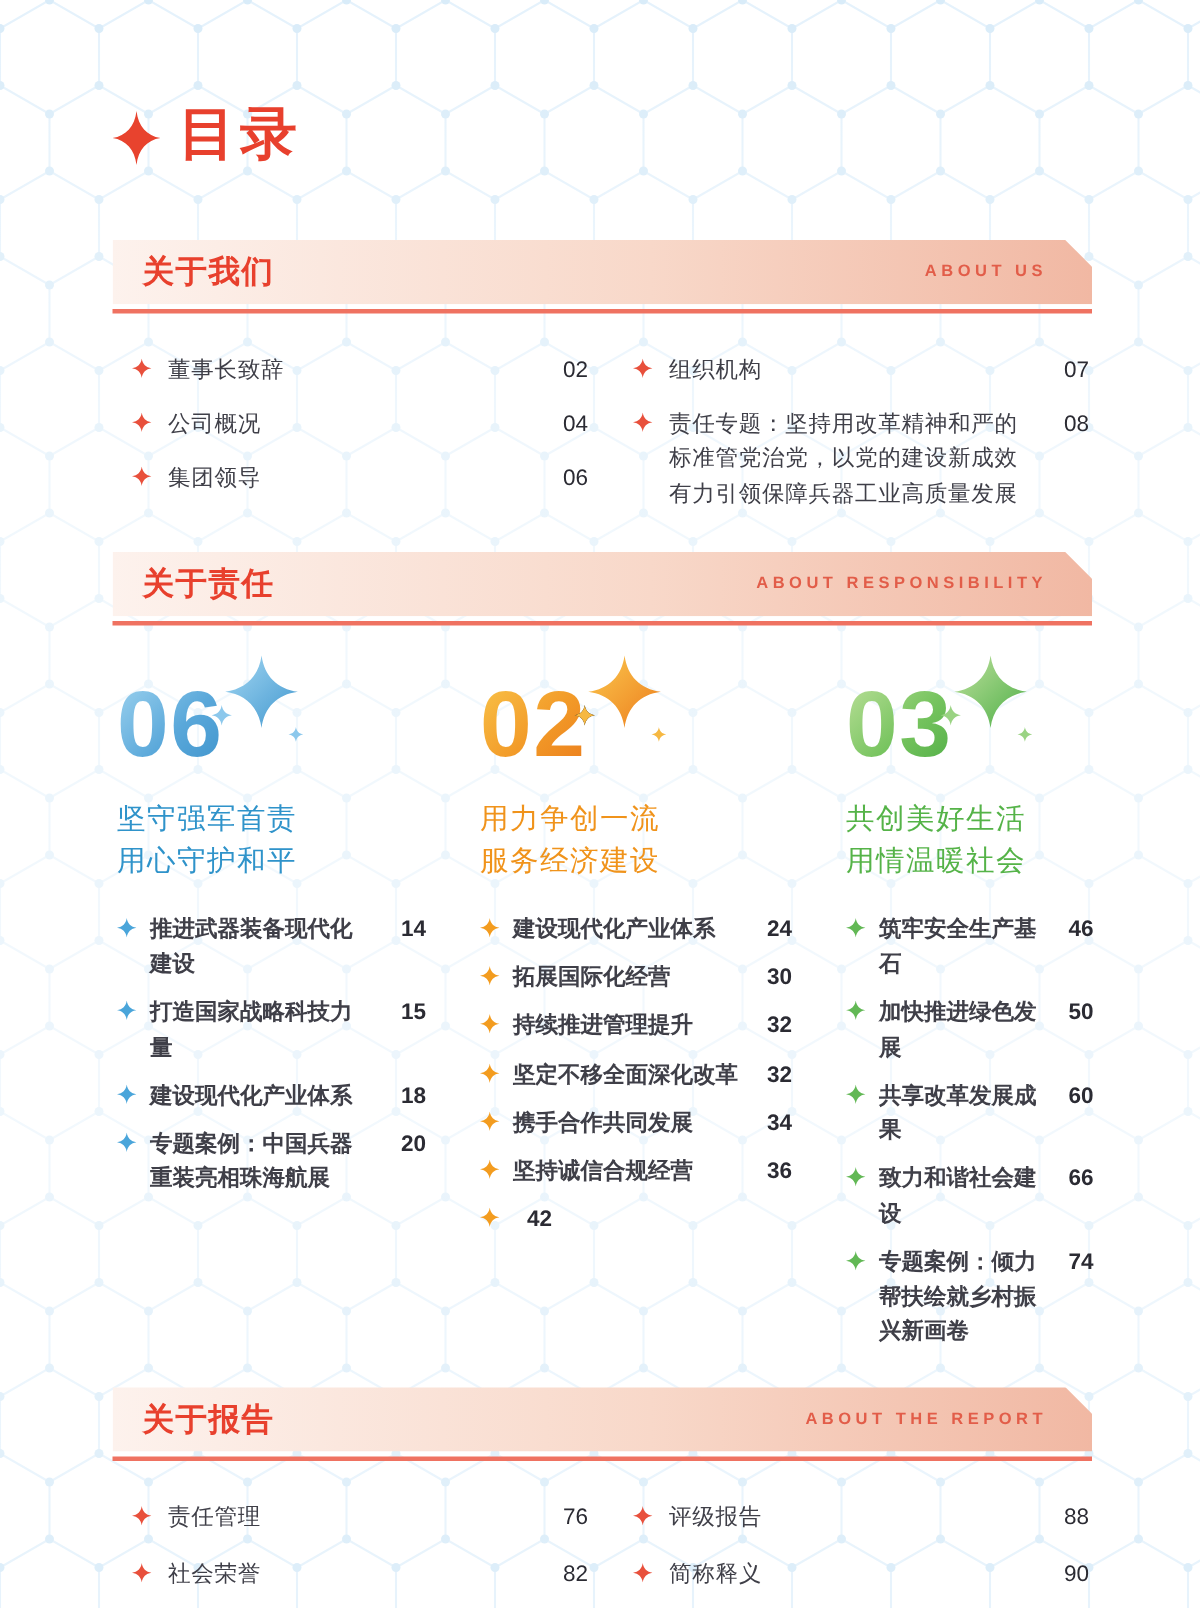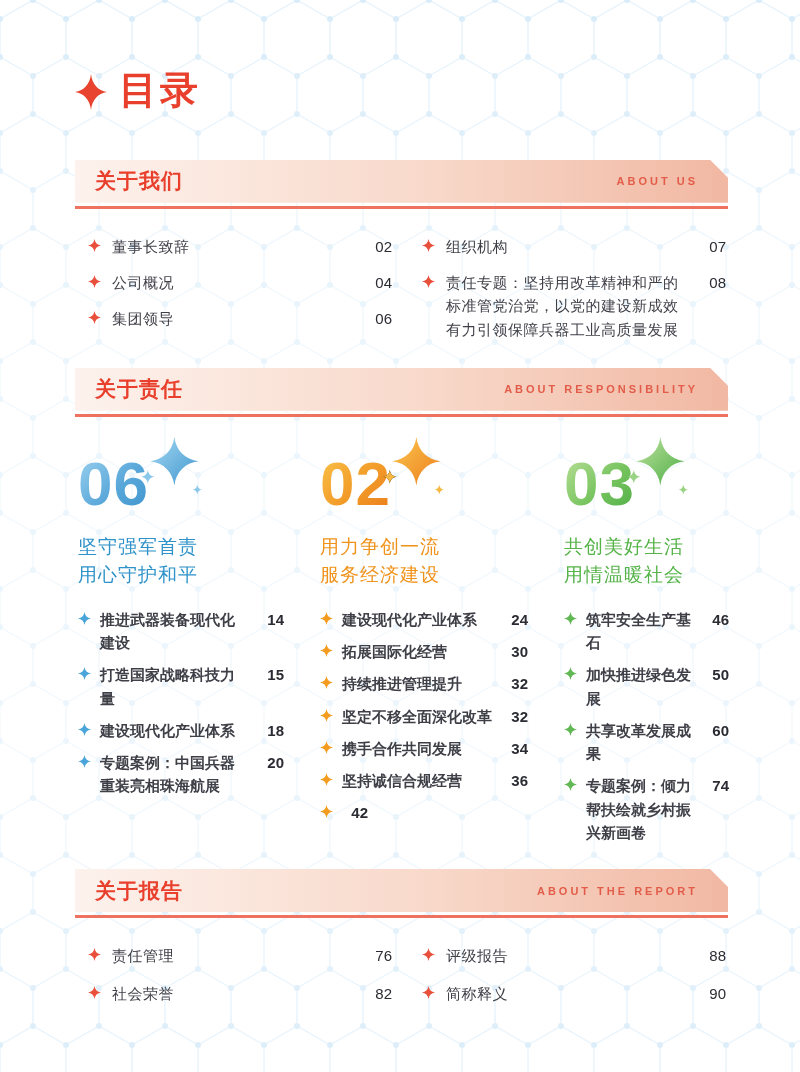--- a/index.html
+++ b/index.html
@@ -307,20 +307,27 @@
               <svg class="bullet green" viewBox="0 0 24 24">
                   <use href="#spark"></use>
                 </svg>
               <span class="label">共享改革发展成果</span>
               <span class="pg">60</span>
             </div>
             <div class="toc-item">
               <svg class="bullet green" viewBox="0 0 24 24">
                   <use href="#spark"></use>
                 </svg>
+              <span class="label">致力和谐社会建设</span>
+              <span class="pg">66</span>
+            </div>
+            <div class="toc-item">
+              <svg class="bullet green" viewBox="0 0 24 24">
+                  <use href="#spark"></use>
+                </svg>
               <span class="label">专题案例：倾力帮扶绘就乡村振兴新画卷</span>
               <span class="pg">74</span>
             </div>
           </div>
         </div>
 
       </div>
     </div>
 
     <div style="margin-top:16px;">

